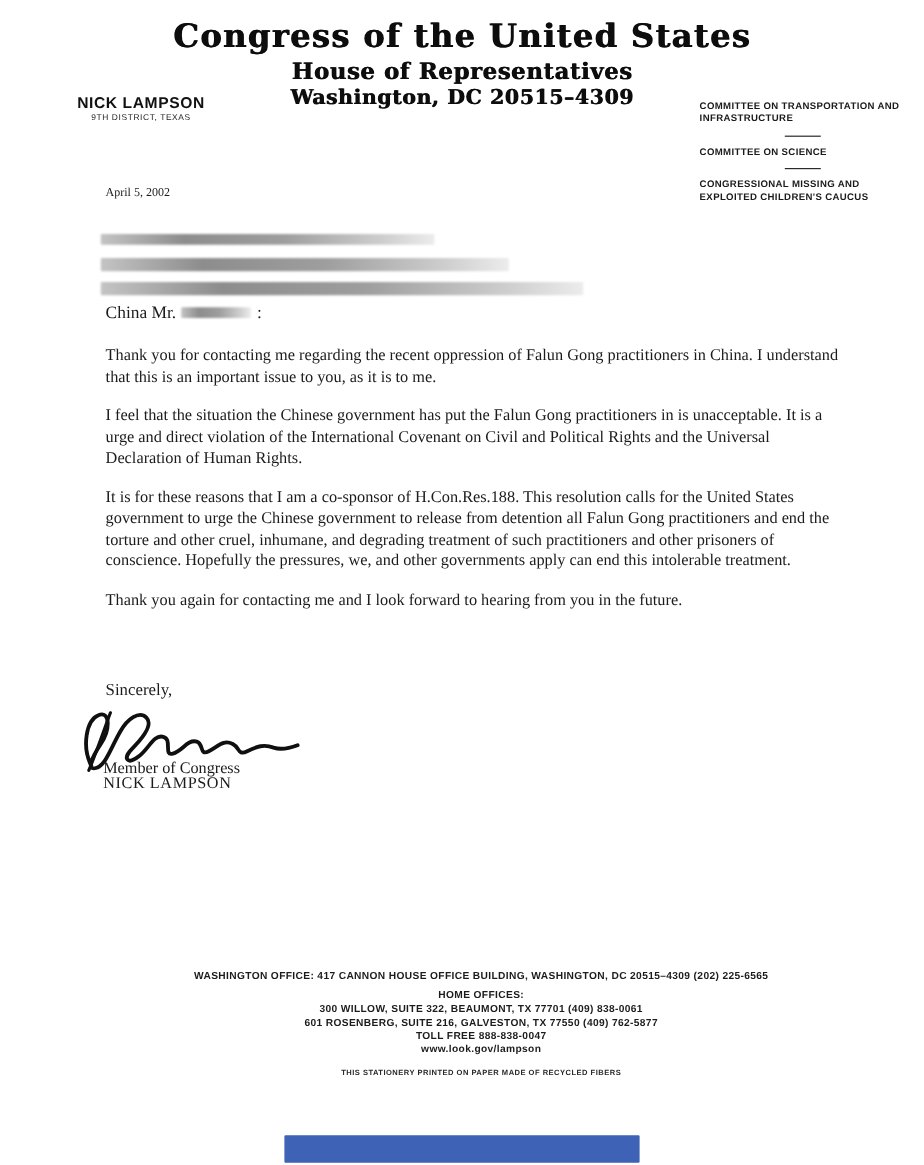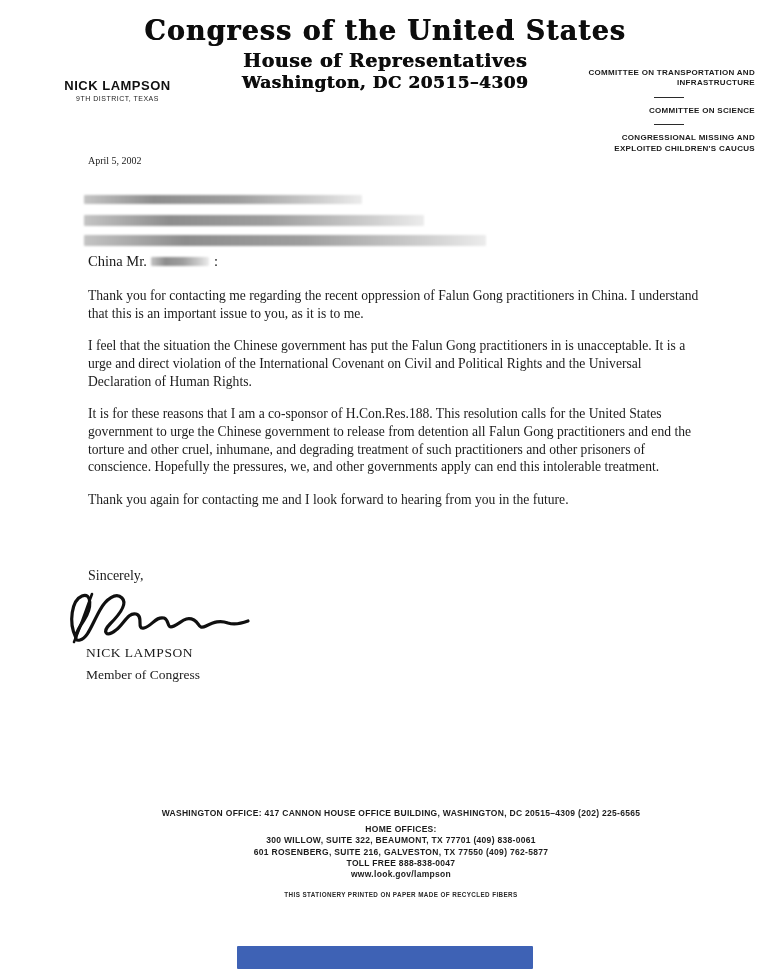--- a/index.html
+++ b/index.html
@@ -35,22 +35,22 @@
     top: 78px; left: 30px; width: 175px;
     text-align: center;
     font-family: "Liberation Sans", sans-serif;
     color: #111;
   }
   .member-name { font-size: 13px; font-weight: bold; letter-spacing: 0.5px; }
   .member-district { font-size: 7px; letter-spacing: 0.5px; margin-top: 2px; color: #222; }
 
   .committee-block {
     position: absolute;
-    top: 68px; left: 583px; width: 172px;
-    text-align: right;
+    top: 84px; left: 583px; width: 172px;
+    text-align: left;
     font-family: "Liberation Sans", sans-serif;
     font-weight: bold;
     font-size: 8px;
     letter-spacing: 0.3px;
     color: #1a1a1a;
     line-height: 1.3;
   }
   .committee-item { margin: 0 auto; }
   .committee-divider {
     width: 30px; height: 0;
@@ -93,21 +93,21 @@
     line-height: 1.3;
     text-align: left;
   }
   .body-text p { margin-bottom: 15px; }
   .body-text p.last-para { margin-top: 9px; }
 
   .closing { position: absolute; top: 568px; left: 88px; font-size: 14px; }
 
   .signature-wrap { position: absolute; top: 588px; left: 62px; width: 200px; height: 58px; }
   .signer-name  { position: absolute; top: 645px; left: 86px; font-size: 13.5px; letter-spacing: 0.5px; }
-  .signer-title { position: absolute; top: 667px; left: 86px; font-size: 13.5px; }
+  .signer-title { position: absolute; top: 632px; left: 86px; font-size: 13.5px; }
 
   
   .footer {
     position: absolute;
     top: 808px; left: 0; width: 770px;
     text-align: center;
     font-family: "Liberation Sans", sans-serif;
     font-weight: bold;
     color: #1c1c1c;
     margin-left: 16px;

